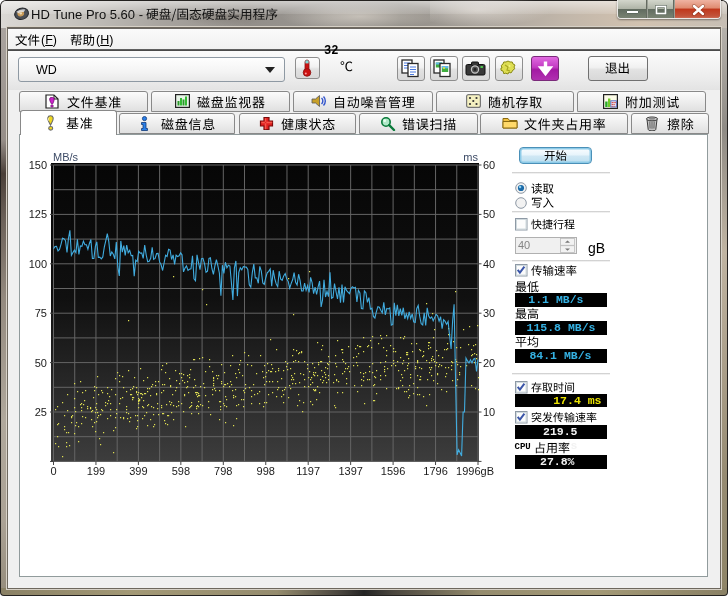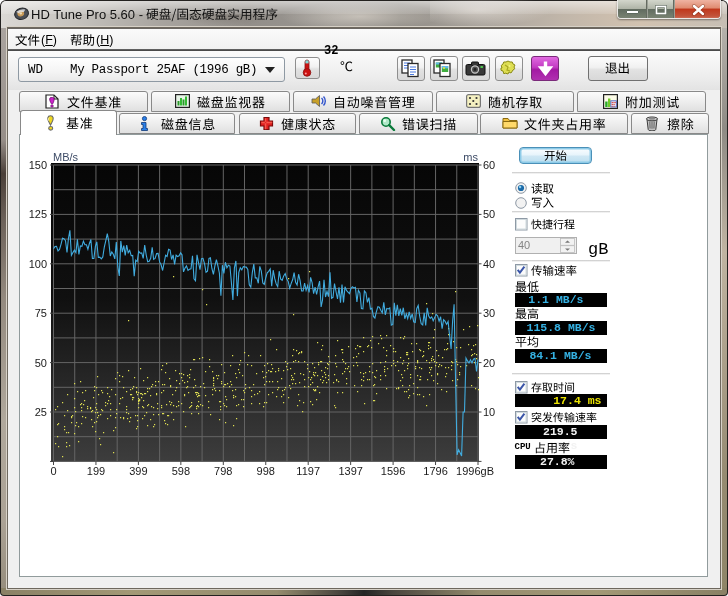--- a/index.html
+++ b/index.html
@@ -56,22 +56,21 @@
 <svg style="position:absolute;left:15px;top:33.5px;overflow:visible" width="25" height="15">
       <path d="M5.2875000000000005 0.4624999999999986C5.6625000000000005 1.0749999999999993 6.0625 1.9124999999999996 6.2125 2.424999999999999L7.25 2.0875000000000004C7.075 1.5749999999999993 6.6375 0.7624999999999993 6.2625 0.16249999999999964ZM0.625 2.4499999999999993V3.375H2.575C3.3125 5.2749999999999995 4.3 6.9125 5.5875 8.25C4.2125 9.4 2.5250000000000004 10.25 0.45 10.8375C0.6375000000000001 11.0625 0.9375 11.5 1.0375 11.725C3.125 11.05 4.862500000000001 10.15 6.275 8.925C7.6875 10.175 9.387500000000001 11.1 11.4375 11.6625C11.600000000000001 11.4 11.875 11.0 12.0875 10.8C10.0875 10.3 8.387500000000001 9.4125 7.0 8.2375C8.262500000000001 6.949999999999999 9.225 5.35 9.950000000000001 3.375H11.925V2.4499999999999993ZM6.300000000000001 7.5875C5.125 6.3999999999999995 4.2 4.975 3.5500000000000003 3.375H8.887500000000001C8.262500000000001 5.0625 7.4 6.45 6.300000000000001 7.5875Z M16.4625 6.4875V7.4H20.05V11.75H20.9875V7.4H24.4125V6.4875H20.9875V3.7249999999999996H23.8625V2.8125H20.9875V0.3999999999999986H20.05V2.8125H18.375C18.5375 2.25 18.675 1.6500000000000004 18.8 1.0625L17.9 0.875C17.6125 2.5124999999999993 17.0875 4.125 16.3625 5.1625C16.5875 5.2749999999999995 16.9875 5.5 17.1625 5.637499999999999C17.5 5.1125 17.8125 4.449999999999999 18.075 3.7249999999999996H20.05V6.4875ZM15.85 0.29999999999999893C15.175 2.1875 14.075 4.0625 12.9 5.2875C13.0625 5.5 13.3375 5.9875 13.4375 6.2124999999999995C13.8375 5.7875 14.2125 5.2875 14.5875 4.75V11.725H15.4875V3.2874999999999996C15.9625 2.4124999999999996 16.3875 1.487499999999999 16.7375 0.5625Z" fill="#000"></path>
     </svg>
 <div class="abs" style="left:41px;top:33px;font-size:12.5px;color:#000">(<span style="text-decoration:underline">F</span>)</div>
 <svg style="position:absolute;left:70px;top:33.5px;overflow:visible" width="25" height="15">
       <path d="M3.4250000000000003 0.25V1.237499999999999H0.8250000000000001V2.0H3.4250000000000003V2.9124999999999996H1.0875000000000001V3.6499999999999995H3.4250000000000003V3.9499999999999993C3.4250000000000003 4.1499999999999995 3.4000000000000004 4.375 3.325 4.625H0.625V5.387499999999999H2.9625000000000004C2.575 5.949999999999999 1.925 6.5 0.8625 6.8625C1.075 7.0375 1.375 7.3375 1.5250000000000001 7.5375C2.8875 7.0 3.6375 6.175 4.025 5.387499999999999H6.75V4.625H4.3C4.3500000000000005 4.375 4.375 4.1499999999999995 4.375 3.9499999999999993V3.6499999999999995H6.4125000000000005V2.9124999999999996H4.375V2.0H6.675000000000001V1.237499999999999H4.375V0.25ZM7.300000000000001 0.7749999999999986V6.9625H8.200000000000001V1.5875000000000004H10.3375C10.0 2.125 9.5875 2.75 9.175 3.3C10.275 3.9124999999999996 10.6875 4.475 10.6875 4.925C10.6875 5.1875 10.600000000000001 5.3625 10.375 5.4624999999999995C10.225000000000001 5.512499999999999 10.037500000000001 5.55 9.850000000000001 5.5625C9.4875 5.5874999999999995 9.0375 5.574999999999999 8.5 5.5249999999999995C8.65 5.7375 8.775 6.075 8.8 6.3125C9.2875 6.3625 9.825000000000001 6.35 10.25 6.3125C10.5 6.2875 10.787500000000001 6.2124999999999995 11.0 6.1125C11.412500000000001 5.887499999999999 11.625 5.5375 11.6125 4.9875C11.6125 4.425 11.25 3.8249999999999993 10.175 3.1624999999999996C10.700000000000001 2.5374999999999996 11.25 1.7750000000000004 11.725000000000001 1.125L11.075000000000001 0.7374999999999989L10.912500000000001 0.7749999999999986ZM1.875 7.475V11.075H2.825V8.325H5.7250000000000005V11.725H6.7V8.325H9.8625V10.025C9.8625 10.1875 9.8125 10.2375 9.600000000000001 10.25C9.4 10.25 8.6625 10.25 7.862500000000001 10.2375C7.987500000000001 10.4625 8.137500000000001 10.8 8.1875 11.05C9.2375 11.05 9.9 11.05 10.3 10.9125C10.700000000000001 10.775 10.825000000000001 10.5125 10.825000000000001 10.05V7.475H6.7V6.4875H5.7250000000000005V7.475Z M20.4125 0.25C20.4125 1.2125000000000004 20.4125 2.174999999999999 20.3875 3.0874999999999995H18.325V3.9749999999999996H20.35C20.175 7.0 19.5375 9.5875 17.1375 11.075C17.3625 11.2375 17.675 11.55 17.825 11.775C20.375 10.1 21.0625 7.262499999999999 21.25 3.9749999999999996H23.200000000000003C23.0875 8.55 22.9625 10.225 22.637500000000003 10.6125C22.525 10.7625 22.387500000000003 10.8 22.1625 10.8C21.9 10.8 21.25 10.7875 20.5375 10.7375C20.700000000000003 10.9875 20.8 11.375 20.825000000000003 11.6375C21.4875 11.675 22.1625 11.6875 22.55 11.65C22.950000000000003 11.6125 23.2125 11.5 23.450000000000003 11.1625C23.8625 10.625 23.9875 8.8375 24.1125 3.55C24.1125 3.4375 24.1125 3.0874999999999995 24.1125 3.0874999999999995H21.2875C21.325000000000003 2.1624999999999996 21.325000000000003 1.2125000000000004 21.325000000000003 0.25ZM12.925 9.5625 13.1 10.525C14.6 10.175 16.7 9.6875 18.675 9.225L18.6 8.375L17.9125 8.525V0.8624999999999989H13.825V9.3875ZM14.675 9.2125V7.0625H17.025V8.725ZM14.675 4.387499999999999H17.025V6.225H14.675ZM14.675 3.55V1.7125000000000004H17.025V3.55Z" fill="#000"></path>
     </svg>
 <div class="abs" style="left:96px;top:33px;font-size:12.5px;color:#000">(<span style="text-decoration:underline">H</span>)</div>
 <div class="abs" style="left:8px;top:51px;width:712px;height:39px;background:linear-gradient(#fbfbfb,#ececec 70%,#e3e3e3)"></div>
 <div class="abs" style="left:18px;top:57px;width:267px;height:25px;border:1px solid #8e99a3;border-radius:3px;background:linear-gradient(#fefefe,#f4f4f4 60%,#e9e9e9)"></div>
-<div class="abs" style="left:28px;top:63px;font-family:Liberation Mono, monospace;font-size:12.5px;color:#000">WD</div>
-<div class="abs" style="left:70px;top:63px;font-family:'Liberation Mono',monospace;font-size:12.5px;letter-spacing:-0.3px;color:#000">My Passport 25AF (1996 gB)</div>
+<div class="abs" style="left:36px;top:63px;font-family:Liberation Sans, sans-serif;font-size:12.5px;color:#000">WD</div>
 <div class="abs" style="left:265px;top:67px;width:0;height:0;border-left:5px solid transparent;border-right:5px solid transparent;border-top:6px solid #222"></div>
 <div class="btn" style="left:295px;top:57px;width:25px;height:22px"></div>
 <svg class="abs" style="left:300px;top:59px" width="14" height="18">
 <rect x="5" y="1" width="4" height="12" rx="2" fill="#cc1111" stroke="#881111" stroke-width="0.8"></rect>
 <rect x="5.4" y="1.4" width="3.2" height="3" fill="#7fd8d8"></rect>
 <circle cx="7" cy="13.5" r="3.8" fill="#cc1111" stroke="#881111" stroke-width="0.8"></circle>
 <circle cx="5.8" cy="14.5" r="1" fill="#ff9999"></circle>
     </svg>
 <div class="abs" style="left:324px;top:44px;font-family:'Liberation Mono',monospace;font-weight:bold;font-size:12px;color:#000">32</div>
 <svg style="position:absolute;left:340px;top:59.5px;overflow:visible" width="13" height="16">
@@ -297,21 +296,21 @@
       <path d="M1.8699999999999999 0.21999999999999886V10.328999999999999H2.695V0.21999999999999886ZM0.8799999999999999 2.342999999999999C0.8029999999999999 3.233999999999999 0.605 4.443999999999999 0.308 5.169999999999999L0.957 5.400999999999999C1.254 4.597999999999999 1.452 3.321999999999999 1.507 2.430999999999999ZM2.7169999999999996 2.2439999999999998C3.0469999999999997 2.903999999999999 3.399 3.7729999999999997 3.5309999999999997 4.300999999999999L4.146999999999999 3.9929999999999994C4.015 3.475999999999999 3.6409999999999996 2.6289999999999996 3.3 1.9909999999999997ZM8.854999999999999 5.268999999999999H7.1499999999999995C7.194 4.795999999999999 7.204999999999999 4.334 7.204999999999999 3.882999999999999V2.749999999999999H8.854999999999999ZM6.38 0.21999999999999886V1.9689999999999994H4.224V2.749999999999999H6.38V3.882999999999999C6.38 4.3229999999999995 6.369 4.795999999999999 6.324999999999999 5.268999999999999H3.63V6.071999999999999H6.215C5.928999999999999 7.424999999999999 5.202999999999999 8.777999999999999 3.267 9.745999999999999C3.4539999999999997 9.899999999999999 3.7399999999999998 10.207999999999998 3.8499999999999996 10.383999999999999C5.6979999999999995 9.360999999999999 6.534 7.996999999999999 6.9079999999999995 6.6C7.545999999999999 8.326999999999998 8.568999999999999 9.690999999999999 10.12 10.373C10.241 10.130999999999998 10.516 9.779 10.713999999999999 9.603C9.174 9.042 8.118 7.699999999999999 7.523999999999999 6.071999999999999H10.615V5.268999999999999H9.668999999999999V1.9689999999999994H7.204999999999999V0.21999999999999886Z M15.565 6.533999999999999C15.367 7.975 14.905 9.162999999999998 14.036 9.911C14.222999999999999 10.020999999999999 14.542 10.251999999999999 14.674 10.383999999999999C15.158 9.921999999999999 15.543 9.316999999999998 15.829 8.601999999999999C16.599 9.899999999999999 17.753999999999998 10.241 19.459 10.241H21.395C21.417 10.043 21.538 9.690999999999999 21.648 9.514999999999999C21.262999999999998 9.526 19.756 9.526 19.491999999999997 9.526C19.128999999999998 9.526 18.788 9.504 18.469 9.459999999999999V7.985999999999999H20.966V7.3149999999999995H18.469V6.3469999999999995H20.866999999999997V4.784999999999999H21.648V4.103H20.866999999999997V2.6179999999999994H18.469V1.8809999999999993H21.384V1.1989999999999998H18.469V0.21999999999999886H17.688V1.1989999999999998H14.96V1.8809999999999993H17.688V2.6179999999999994H15.443999999999999V3.2779999999999996H17.688V4.103H14.806V4.784999999999999H17.688V5.6979999999999995H15.443999999999999V6.3469999999999995H17.688V9.283999999999999C16.994999999999997 9.030999999999999 16.467 8.558 16.115 7.7219999999999995C16.203 7.380999999999999 16.28 7.017999999999999 16.335 6.632999999999999ZM20.097 4.784999999999999V5.6979999999999995H18.469V4.784999999999999ZM20.097 4.103H18.469V3.2779999999999996H20.097ZM12.837 0.23099999999999987V2.4419999999999993H11.462V3.2119999999999997H12.837V5.466999999999999L11.308 5.928999999999999L11.517 6.720999999999999L12.837 6.292V9.383C12.837 9.536999999999999 12.782 9.581 12.65 9.581C12.518 9.591999999999999 12.089 9.591999999999999 11.616 9.569999999999999C11.715 9.800999999999998 11.825 10.142 11.847 10.34C12.551 10.350999999999999 12.969 10.318 13.233 10.186C13.508 10.065 13.607 9.834 13.607 9.383V6.039L14.817 5.642999999999999L14.696 4.8839999999999995L13.607 5.225V3.2119999999999997H14.795V2.4419999999999993H13.607V0.23099999999999987Z M26.785 0.879999999999999V1.6719999999999997H32.197V0.879999999999999ZM24.937 0.20899999999999963C24.376 1.0119999999999987 23.309 1.9909999999999997 22.385 2.6179999999999994C22.528 2.7719999999999994 22.759 3.0909999999999993 22.869 3.2779999999999996C23.859 2.574 24.992 1.4959999999999996 25.729 0.5389999999999997ZM26.301000000000002 3.9159999999999995V4.707999999999999H30.008V9.273C30.008 9.449 29.930999999999997 9.504 29.722 9.514999999999999C29.524 9.526 28.776 9.526 27.994999999999997 9.492999999999999C28.116 9.735 28.237 10.075999999999999 28.27 10.306999999999999C29.348 10.306999999999999 29.975 10.306999999999999 30.349 10.186C30.712 10.043 30.844 9.79 30.844 9.283999999999999V4.707999999999999H32.504999999999995V3.9159999999999995ZM25.377 2.574C24.618 3.8279999999999994 23.408 5.103999999999999 22.275 5.917999999999999C22.44 6.082999999999999 22.737 6.446 22.858 6.610999999999999C23.265 6.280999999999999 23.694 5.885 24.112000000000002 5.4559999999999995V10.373H24.926V4.553999999999999C25.387999999999998 4.004 25.806 3.4319999999999995 26.158 2.8599999999999994Z M38.852 1.3970000000000002H42.174V3.4209999999999994H38.852ZM38.082 0.6820000000000004V4.135999999999999H42.977V0.6820000000000004ZM37.928 7.161V7.8759999999999994H40.084V9.316999999999998H37.191V10.043H43.593V9.316999999999998H40.897999999999996V7.8759999999999994H43.109V7.161H40.897999999999996V5.829999999999999H43.351V5.103999999999999H37.675V5.829999999999999H40.084V7.161ZM36.971 0.3739999999999988C36.157 0.7479999999999993 34.705 1.0670000000000002 33.473 1.2759999999999998C33.572 1.452 33.682 1.7269999999999994 33.715 1.9029999999999996C34.232 1.8369999999999997 34.782 1.7379999999999995 35.332 1.6279999999999992V3.321999999999999H33.539V4.092H35.222C34.782 5.356999999999999 34.023 6.786999999999999 33.308 7.568C33.451 7.765999999999999 33.649 8.096 33.737 8.326999999999998C34.298 7.645 34.881 6.555999999999999 35.332 5.444999999999999V10.318H36.146V5.577C36.519999999999996 6.039 36.96 6.632999999999999 37.147 6.940999999999999L37.641999999999996 6.292C37.422 6.039 36.465 5.0489999999999995 36.146 4.773999999999999V4.092H37.521V3.321999999999999H36.146V1.440999999999999C36.663 1.3200000000000003 37.147 1.1769999999999996 37.543 1.0119999999999987Z" fill="#000"></path>
     </svg>
     <div class="abs" style="left:514.5px;top:237px;width:62px;height:17px;border:1px solid #b0b0b0;background:#f0f0f0"></div>
     <div class="abs" style="left:518px;top:239px;font-size:11px;color:#848484">40</div>
     <svg class="abs" style="left:560px;top:238px" width="15" height="15">
 <rect x="0.5" y="0.5" width="14" height="6.8" fill="#f2f2f2" stroke="#bbb" stroke-width="0.8"></rect>
 <rect x="0.5" y="7.7" width="14" height="6.8" fill="#f2f2f2" stroke="#bbb" stroke-width="0.8"></rect>
 <path d="M5 4.7 L7.5 2.4 L10 4.7 Z" fill="#777"></path>
       <path d="M5 10.5 L7.5 12.8 L10 10.5 Z" fill="#777"></path>
     </svg>
-    <div class="abs" style="left:588px;top:240px;font-family:Liberation Mono, monospace;font-size:17px;color:#000">gB</div>
+    <div class="abs" style="left:588px;top:240px;font-family:Liberation Sans, sans-serif;font-size:14px;color:#000">gB</div>
     <svg class="abs" style="left:515px;top:263.5px" width="13" height="13">
       <rect x="0.5" y="0.5" width="11.5" height="11.5" fill="#f0f0f0" stroke="#8e99a5"></rect>
       <rect x="1.5" y="1.5" width="9.5" height="9.5" fill="#fcfcfc" stroke="#d0dade" stroke-width="1"></rect>
       <path d="M2.7 5.8 L4.9 8.6 L9.4 2.6" stroke="#3a55a8" stroke-width="2" fill="none"></path>
     </svg>
     <svg style="position:absolute;left:530.5px;top:264.5px;overflow:visible" width="46" height="14">
       <path d="M3.059 0.2760000000000016C2.415 2.024000000000001 1.334 3.7490000000000006 0.207 4.8645000000000005C0.3565 5.0600000000000005 0.598 5.508500000000001 0.69 5.7155000000000005C1.081 5.313000000000001 1.472 4.830000000000001 1.8399999999999999 4.312500000000001V10.787H2.668V3.0245000000000006C3.128 2.2310000000000008 3.542 1.368500000000001 3.8754999999999997 0.5175000000000001ZM5.382 8.4525C6.4745 9.1195 7.774 10.1545 8.4065 10.81L9.0505 10.166C8.74 9.855500000000001 8.2915 9.4875 7.7855 9.108C8.671 8.153500000000001 9.637 7.061000000000001 10.3385 6.2445L9.729 5.865L9.591 5.922500000000001H5.8995L6.3135 4.554H10.971V3.7375000000000007H6.5435L6.923 2.3690000000000007H10.442V1.564H7.1415L7.4405 0.40249999999999986L6.5895 0.2875000000000014L6.2675 1.564H4.002V2.3690000000000007H6.0489999999999995L5.6695 3.7375000000000007H3.3465V4.554H5.428C5.1865 5.370500000000001 4.9334999999999996 6.1295 4.7265 6.727500000000001H8.8435C8.3375 7.3025 7.7165 8.004000000000001 7.1185 8.6365C6.7505 8.383500000000002 6.3709999999999996 8.142000000000001 6.0145 7.923500000000001Z M19.941000000000003 4.7495V8.912500000000001H20.619500000000002V4.7495ZM21.4015 4.324000000000001V9.832500000000001C21.4015 9.959000000000001 21.3555 9.993500000000001 21.229 10.005C21.0795 10.005 20.619500000000002 10.005 20.0905 9.993500000000001C20.2055 10.2005 20.2975 10.511000000000001 20.3205 10.7065C20.999000000000002 10.7065 21.459 10.695 21.735 10.58C22.0225 10.4535 22.103 10.246500000000001 22.103 9.832500000000001V4.324000000000001ZM12.3165 6.095000000000001C12.4085 6.003 12.742 5.934000000000001 13.11 5.934000000000001H14.0185V7.521000000000001C13.248 7.705 12.535 7.8660000000000005 11.983 7.969500000000001L12.1785 8.786000000000001L14.0185 8.3145V10.7985H14.7775V8.119L15.732 7.8660000000000005L15.663 7.141500000000001L14.7775 7.3485000000000005V5.934000000000001H15.6975V5.1405H14.7775V3.392500000000001H14.0185V5.1405H13.018C13.317 4.335500000000001 13.6045 3.381000000000001 13.8345 2.3920000000000003H15.720500000000001V1.6100000000000012H13.9955C14.0875 1.1960000000000015 14.1565 0.782 14.214 0.37950000000000017L13.409 0.24150000000000027C13.363 0.6900000000000013 13.3055 1.1615000000000002 13.225 1.6100000000000012H12.0405V2.3920000000000003H13.0755C12.868500000000001 3.3465000000000007 12.65 4.128500000000001 12.5465 4.427500000000001C12.3855 4.945 12.2475 5.313000000000001 12.052 5.370500000000001C12.144 5.566000000000001 12.2705 5.934000000000001 12.3165 6.095000000000001ZM19.0785 0.1955000000000009C18.319499999999998 1.4030000000000005 16.8935 2.541500000000001 15.501999999999999 3.185500000000001C15.709 3.3580000000000005 15.939 3.6225000000000005 16.0655 3.8295000000000003C16.376 3.6685000000000008 16.6865 3.4845000000000006 16.985500000000002 3.2890000000000006V3.7720000000000002H21.240499999999997V3.208500000000001C21.528 3.381000000000001 21.8385 3.5535000000000005 22.149 3.714500000000001C22.252499999999998 3.4845000000000006 22.494 3.208500000000001 22.701 3.0360000000000005C21.493499999999997 2.5185000000000004 20.401 1.8630000000000013 19.527 0.8855000000000004L19.78 0.5060000000000002ZM17.319 3.059000000000001C17.963 2.5875000000000004 18.572499999999998 2.0355000000000008 19.0785 1.4489999999999998C19.665 2.093000000000001 20.2975 2.610500000000001 20.999000000000002 3.059000000000001ZM18.561 5.221000000000001V6.1295H16.985500000000002V5.221000000000001ZM16.2725 4.531000000000001V10.764000000000001H16.985500000000002V8.395000000000001H18.561V9.9015C18.561 10.005 18.538 10.028 18.445999999999998 10.0395C18.331 10.0395 18.032 10.0395 17.6755 10.028C17.779 10.235000000000001 17.871 10.5455 17.894 10.741C18.3885 10.741 18.745 10.741 18.9865 10.614500000000001C19.228 10.488000000000001 19.2855 10.2695 19.2855 9.9015V4.531000000000001ZM16.985500000000002 6.7965H18.561V7.7395000000000005H16.985500000000002Z M23.782 1.1500000000000004C24.426 1.748000000000001 25.208 2.599000000000001 25.5645 3.139500000000001L26.2545 2.6220000000000008C25.875 2.081500000000001 25.0815 1.2650000000000006 24.4375 0.7015000000000011ZM26.059 4.335500000000001H23.552V5.1405H25.231V8.74C24.701999999999998 8.924000000000001 24.0925 9.407 23.483 9.993500000000001L24.0235 10.718C24.633 10.005 25.231 9.3955 25.6565 9.3955C25.921 9.3955 26.2775 9.729000000000001 26.7605 10.0165C27.5655 10.465 28.543 10.5915 29.9 10.5915C30.9925 10.5915 32.9935 10.5225 33.8215 10.465C33.833 10.223500000000001 33.971000000000004 9.832500000000001 34.063 9.614C32.9475 9.729000000000001 31.2455 9.8095 29.923000000000002 9.8095C28.681 9.8095 27.692 9.7405 26.956 9.315000000000001C26.5535 9.0965 26.289 8.8895 26.059 8.7745ZM27.922 3.8180000000000005H29.7505V5.290000000000001H27.922ZM30.59 3.8180000000000005H32.5105V5.290000000000001H30.59ZM29.7505 0.24150000000000027V1.4260000000000002H26.657V2.1735000000000007H29.7505V3.128000000000001H27.117V5.98H29.371C28.704 6.9575000000000005 27.576999999999998 7.889000000000001 26.519 8.3375C26.703 8.4985 26.956 8.786000000000001 27.0825 8.993C28.0255 8.4985 29.0375 7.613 29.7505 6.6355V9.326500000000001H30.59V6.6585C31.555999999999997 7.360000000000001 32.579499999999996 8.1995 33.12 8.797500000000001L33.672 8.2225C33.0625 7.5785 31.889499999999998 6.681500000000001 30.866 5.98H33.338499999999996V3.128000000000001H30.59V2.1735000000000007H33.8675V1.4260000000000002H30.59V0.24150000000000027Z M44.033500000000004 2.4955000000000007C43.631 2.9555000000000007 42.918 3.588000000000001 42.4005 3.9675000000000002L43.033 4.393000000000001C43.562 4.025 44.229 3.4730000000000008 44.757999999999996 2.932500000000001ZM35.144 6.014500000000001 35.581 6.704500000000001C36.34 6.336500000000001 37.283 5.830500000000001 38.1685 5.359000000000001L37.996 4.703500000000001C36.9495 5.2095 35.857 5.7155000000000005 35.144 6.014500000000001ZM35.4775 3.001500000000001C36.0985 3.392500000000001 36.8575 3.9675000000000002 37.214 4.3585L37.835 3.8295000000000003C37.444 3.4385000000000003 36.685 2.8865000000000007 36.064 2.530000000000001ZM42.2855 5.198C43.079 5.681000000000001 44.068 6.371 44.551 6.831L45.195 6.313500000000001C44.689 5.8535 43.6655 5.175000000000001 42.894999999999996 4.738ZM35.0865 7.567V8.372H39.79V10.81H40.71V8.372H45.425V7.567H40.71V6.6240000000000006H39.79V7.567ZM39.5025 0.3680000000000003C39.675 0.6325000000000003 39.882 0.9660000000000011 40.0315 1.2650000000000006H35.3165V2.0585000000000004H39.537C39.192 2.610500000000001 38.801 3.0820000000000007 38.6515 3.2315000000000005C38.479 3.4385000000000003 38.3065 3.5650000000000004 38.1455 3.599500000000001C38.226 3.795000000000001 38.341 4.163 38.387 4.335500000000001C38.5595 4.266500000000001 38.8125 4.2090000000000005 40.135 4.105500000000001C39.583 4.6690000000000005 39.088499999999996 5.117500000000001 38.8585 5.301500000000001C38.4675 5.623500000000001 38.1685 5.8420000000000005 37.9155 5.876500000000001C38.0075 6.095000000000001 38.1225 6.474500000000001 38.157 6.6240000000000006C38.3985 6.5205 38.801 6.463000000000001 41.814 6.164000000000001C41.952 6.394 42.067 6.601000000000001 42.136 6.785L42.826 6.474500000000001C42.5845 5.945500000000001 41.998 5.117500000000001 41.4805 4.531000000000001L40.8365 4.7955000000000005C41.032 5.014 41.2275 5.278500000000001 41.4 5.5315L39.3645 5.704000000000001C40.3765 4.899000000000001 41.3885 3.8870000000000005 42.3085 2.817500000000001L41.607 2.415000000000001C41.3655 2.737000000000001 41.0895 3.059000000000001 40.825 3.3695000000000004L39.341499999999996 3.450000000000001C39.721000000000004 3.0475000000000003 40.1005 2.5645000000000007 40.434 2.0585000000000004H45.3215V1.2650000000000006H41.0435C40.8825 0.9315000000000015 40.6065 0.48300000000000054 40.342 0.14950000000000152Z" fill="#000"></path>
     </svg>
     <svg style="position:absolute;left:515px;top:280.5px;overflow:visible" width="24" height="14">
       <path d="M2.976 2.7H9.036V3.5520000000000005H2.976ZM2.976 1.2599999999999998H9.036V2.0999999999999996H2.976ZM2.112 0.6240000000000006V4.188H9.936V0.6240000000000006ZM4.752 5.6160000000000005V6.42H2.568V5.6160000000000005ZM0.5640000000000001 9.804 0.648 10.608 4.752 10.116V11.280000000000001H5.6160000000000005V10.008000000000001L6.264 9.924V9.192L5.6160000000000005 9.264V5.6160000000000005H11.388V4.86H0.588V5.6160000000000005H1.74V9.696ZM6.0840000000000005 6.36V7.104H6.804L6.564 7.176C6.924 8.052 7.416 8.832 8.052 9.48C7.392 9.972 6.648000000000001 10.344 5.892 10.584C6.048 10.74 6.264 11.052 6.348 11.244C7.152 10.956 7.944 10.548 8.64 10.008000000000001C9.312 10.56 10.116 10.98 11.028 11.244C11.148 11.028 11.376 10.704 11.568 10.536C10.692 10.32 9.912 9.948 9.252 9.468C10.044 8.7 10.668000000000001 7.74 11.040000000000001 6.552L10.524000000000001 6.324L10.356 6.36ZM7.356 7.104H9.984C9.672 7.812 9.204 8.436 8.652000000000001 8.964C8.1 8.436 7.668 7.812 7.356 7.104ZM4.752 7.0920000000000005V7.944000000000001H2.568V7.0920000000000005ZM4.752 8.616V9.36L2.568 9.612V8.616Z M18.936 8.748000000000001C19.344 9.492 19.812 10.488 19.992 11.088000000000001L20.700000000000003 10.836C20.484 10.236 20.003999999999998 9.264 19.596 8.544ZM15.18 0.28800000000000026C14.52 2.16 13.428 4.008 12.264 5.208C12.432 5.412 12.684 5.892 12.768 6.1080000000000005C13.2 5.652 13.620000000000001 5.112 14.016 4.5120000000000005V11.256H14.868V3.1080000000000005C15.312000000000001 2.2799999999999994 15.708 1.404 16.032 0.5400000000000009ZM16.356 11.328C16.560000000000002 11.196 16.884 11.064 19.08 10.428C19.056 10.248000000000001 19.044 9.9 19.056 9.672L17.364 10.104000000000001V5.7H20.112000000000002C20.472 8.94 21.18 11.148 22.488 11.172C22.956 11.184000000000001 23.375999999999998 10.656 23.604 8.832C23.448 8.76 23.1 8.544 22.944000000000003 8.376000000000001C22.86 9.492 22.704 10.116 22.476 10.104000000000001C21.816000000000003 10.068 21.288 8.292 20.988 5.7H23.412V4.848H20.892C20.796 3.84 20.724 2.748 20.688000000000002 1.596C21.503999999999998 1.4160000000000004 22.272 1.2119999999999997 22.92 0.984L22.152 0.26399999999999935C20.844 0.7680000000000007 18.54 1.2360000000000007 16.512 1.5359999999999996L16.524 1.548L16.512 9.84C16.512 10.296000000000001 16.224 10.488 16.02 10.572000000000001C16.152 10.752 16.308 11.112 16.356 11.328ZM20.028 4.848H17.364V2.208C18.18 2.088000000000001 19.02 1.9440000000000008 19.836 1.7759999999999998C19.884 2.856 19.944 3.888 20.028 4.848Z" fill="#000"></path>

